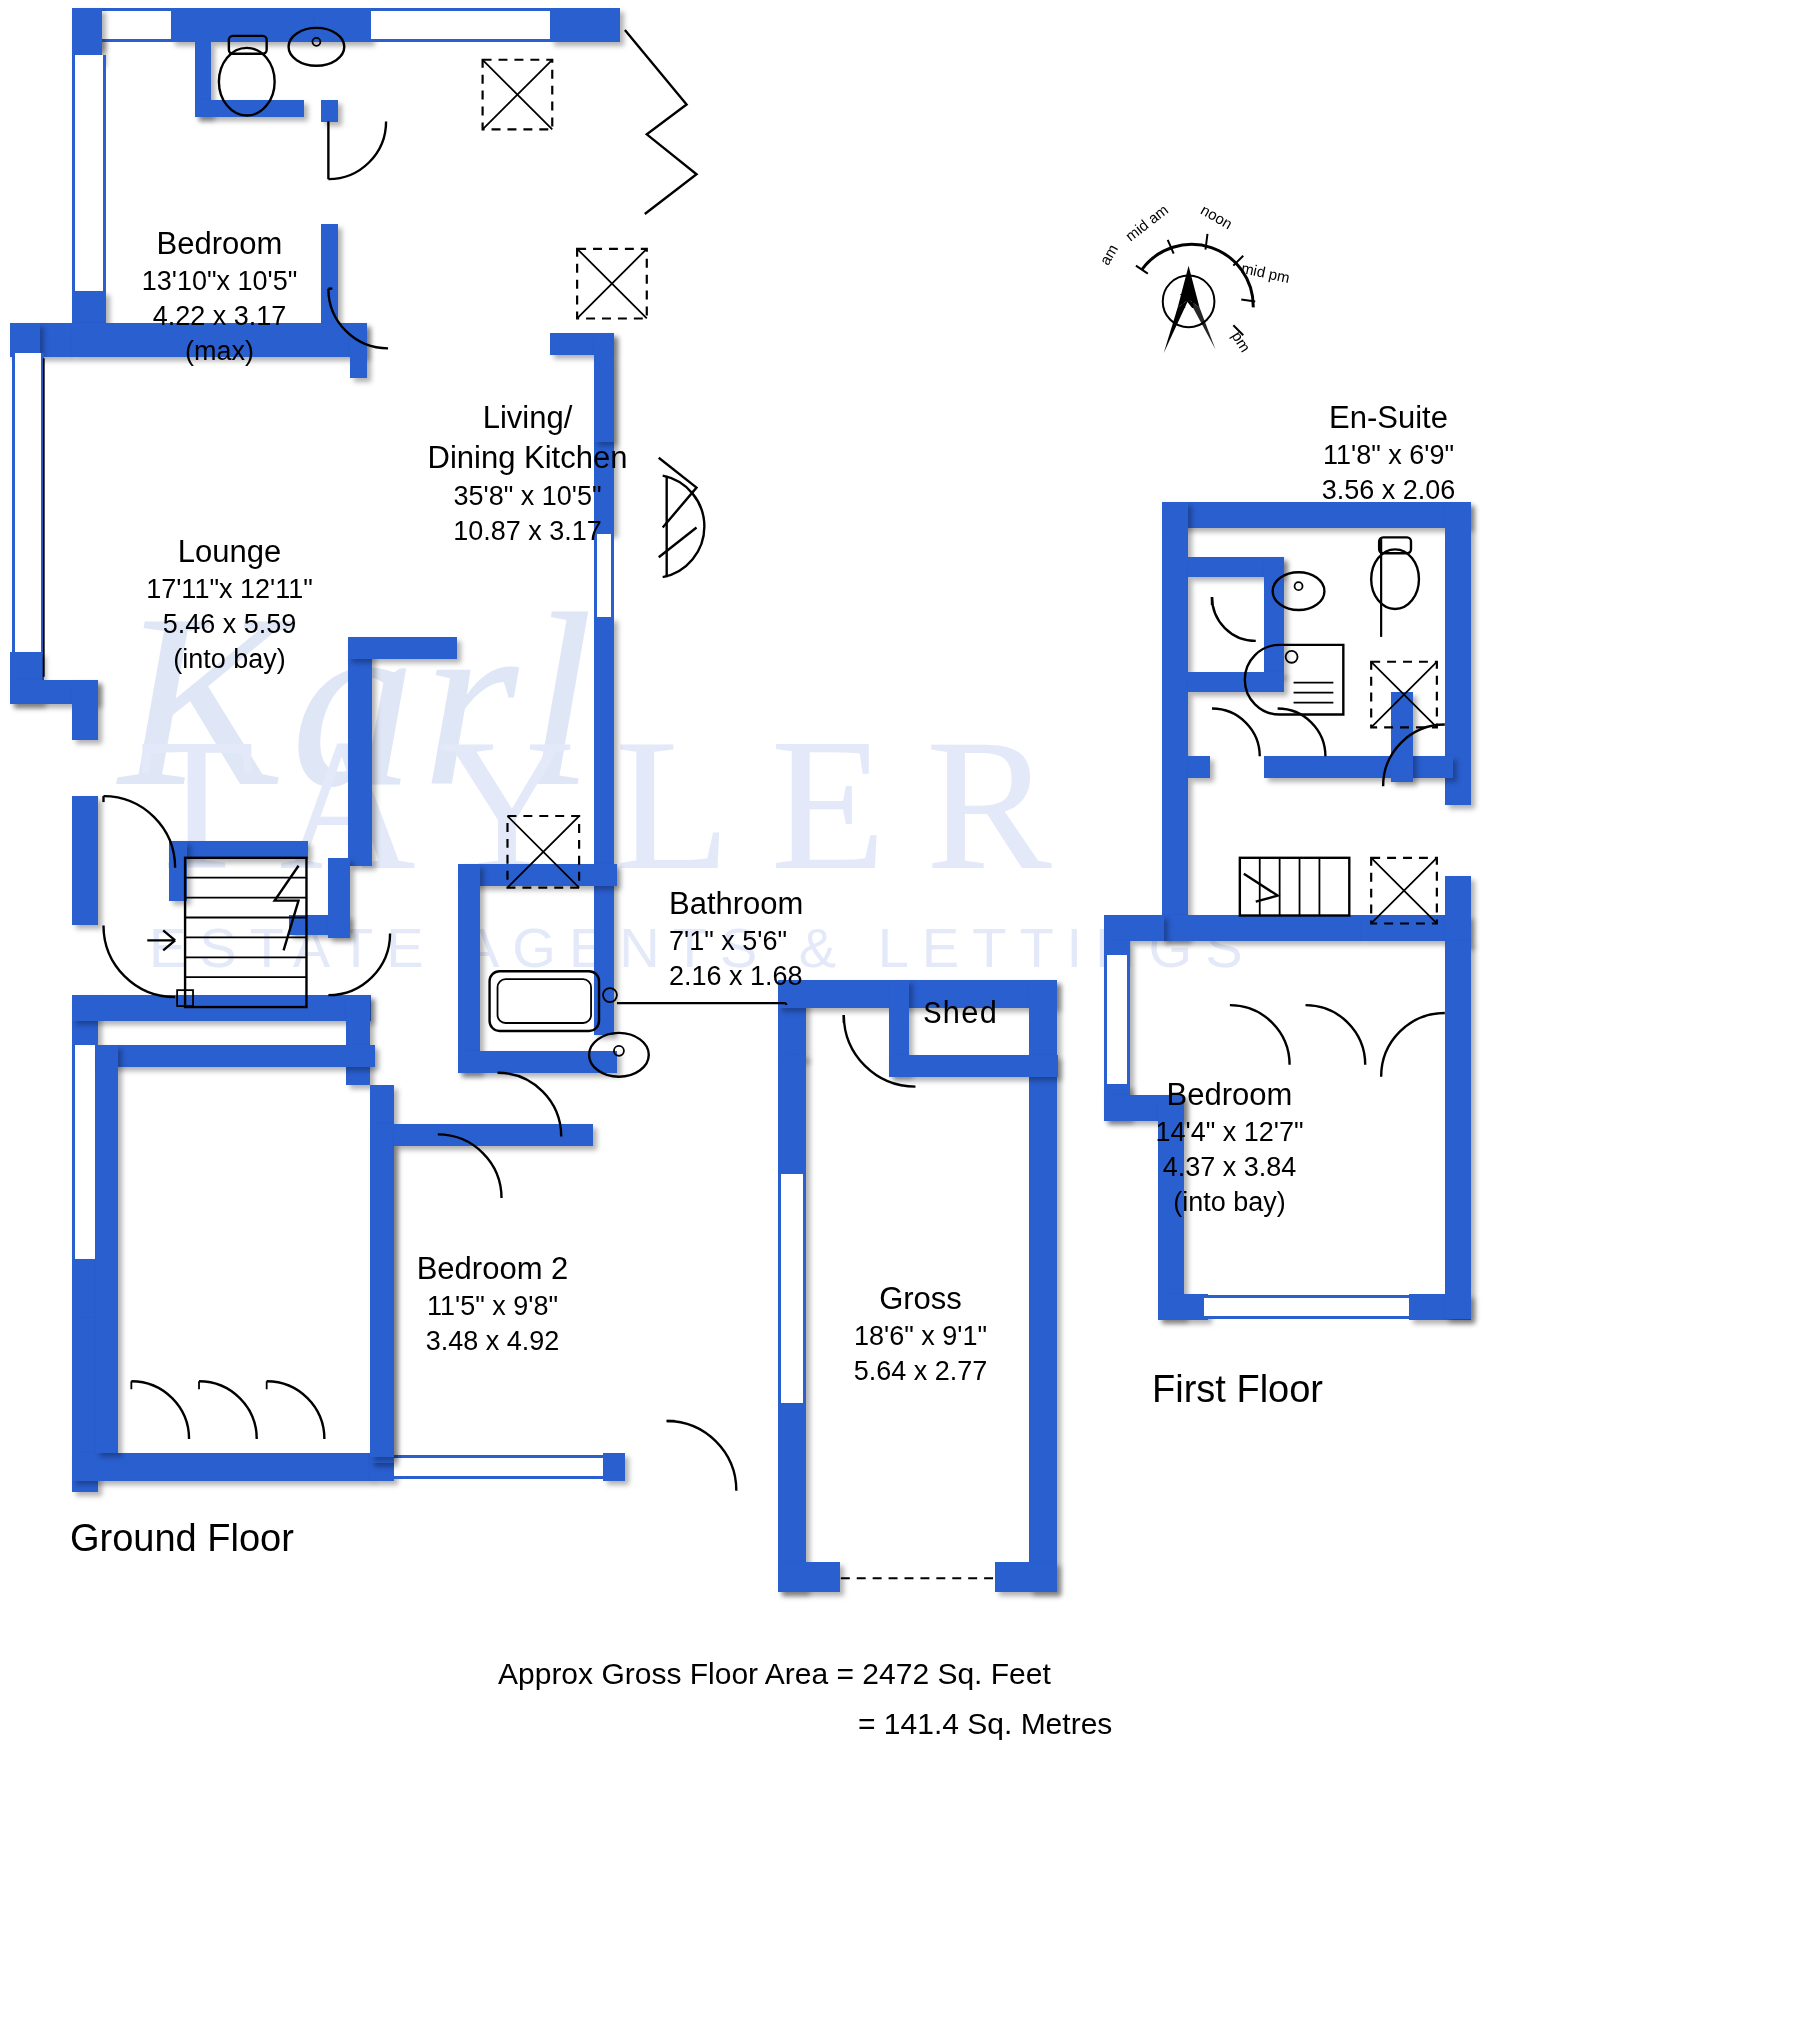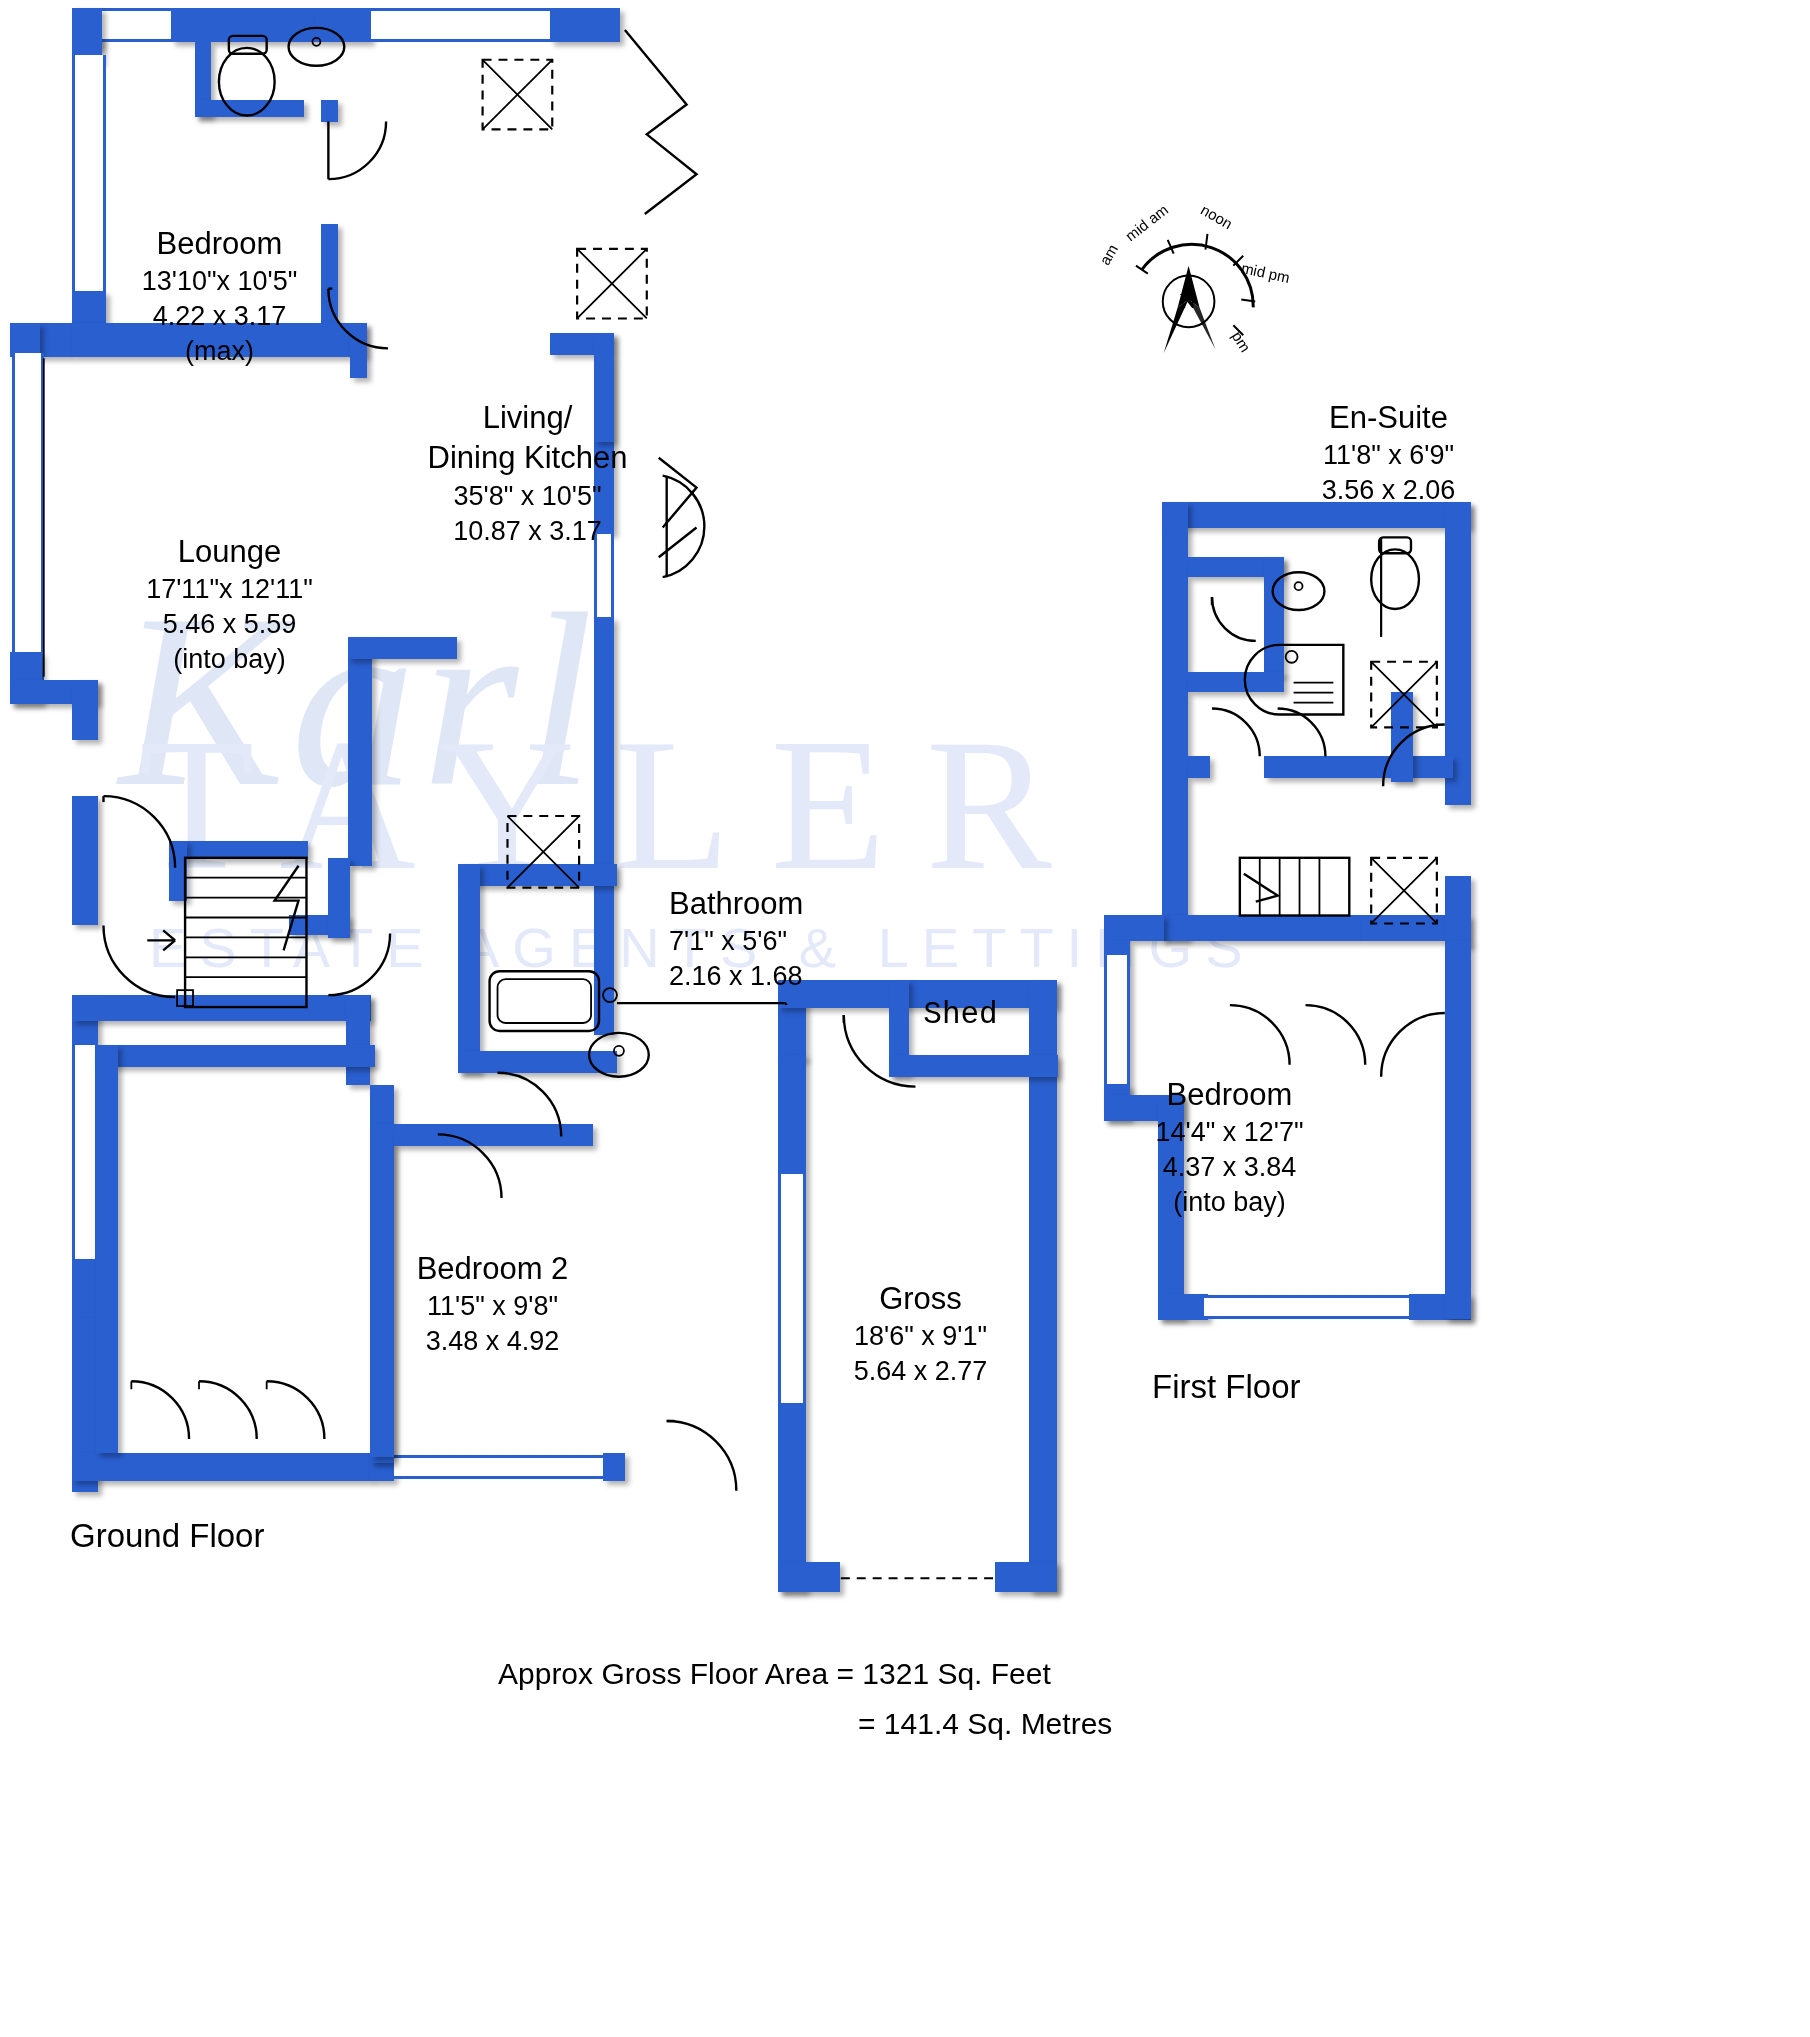--- a/index.html
+++ b/index.html
@@ -88,21 +88,21 @@
     white-space: nowrap;
   }
   .label .name {
     font-size: 31px;
   }
   .label .dim {
     font-size: 27px;
   }
   .floor-title {
     position: absolute;
-    font-size: 33px;
+    font-size: 38px;
     white-space: nowrap;
   }
   .area-line {
     position: absolute;
     font-size: 30px;
     white-space: nowrap;
   }
   
   svg.overlay {
     position: absolute;
@@ -445,17 +445,17 @@
   <div class="label" style="left:1085px; top:1075px; width:289px;">
     <div class="name">Bedroom</div>
     <div class="dim">14'4"  x  12'7"</div>
     <div class="dim">4.37  x  3.84</div>
     <div class="dim">(into bay)</div>
   </div>
 
   <div class="floor-title" style="left:70px; top:1517px;">Ground Floor</div>
   <div class="floor-title" style="left:1152px; top:1368px;">First Floor</div>
 
-  <div class="area-line" style="left:498px; top:1657px;">Approx Gross Floor Area  =  1321  Sq. Feet</div>
+  <div class="area-line" style="left:498px; top:1657px;">Approx Gross Floor Area  =  2472  Sq. Feet</div>
   <div class="area-line" style="left:858px; top:1707px;">=  141.4  Sq. Metres</div>
 
 </div>
 
 
 </body></html>

